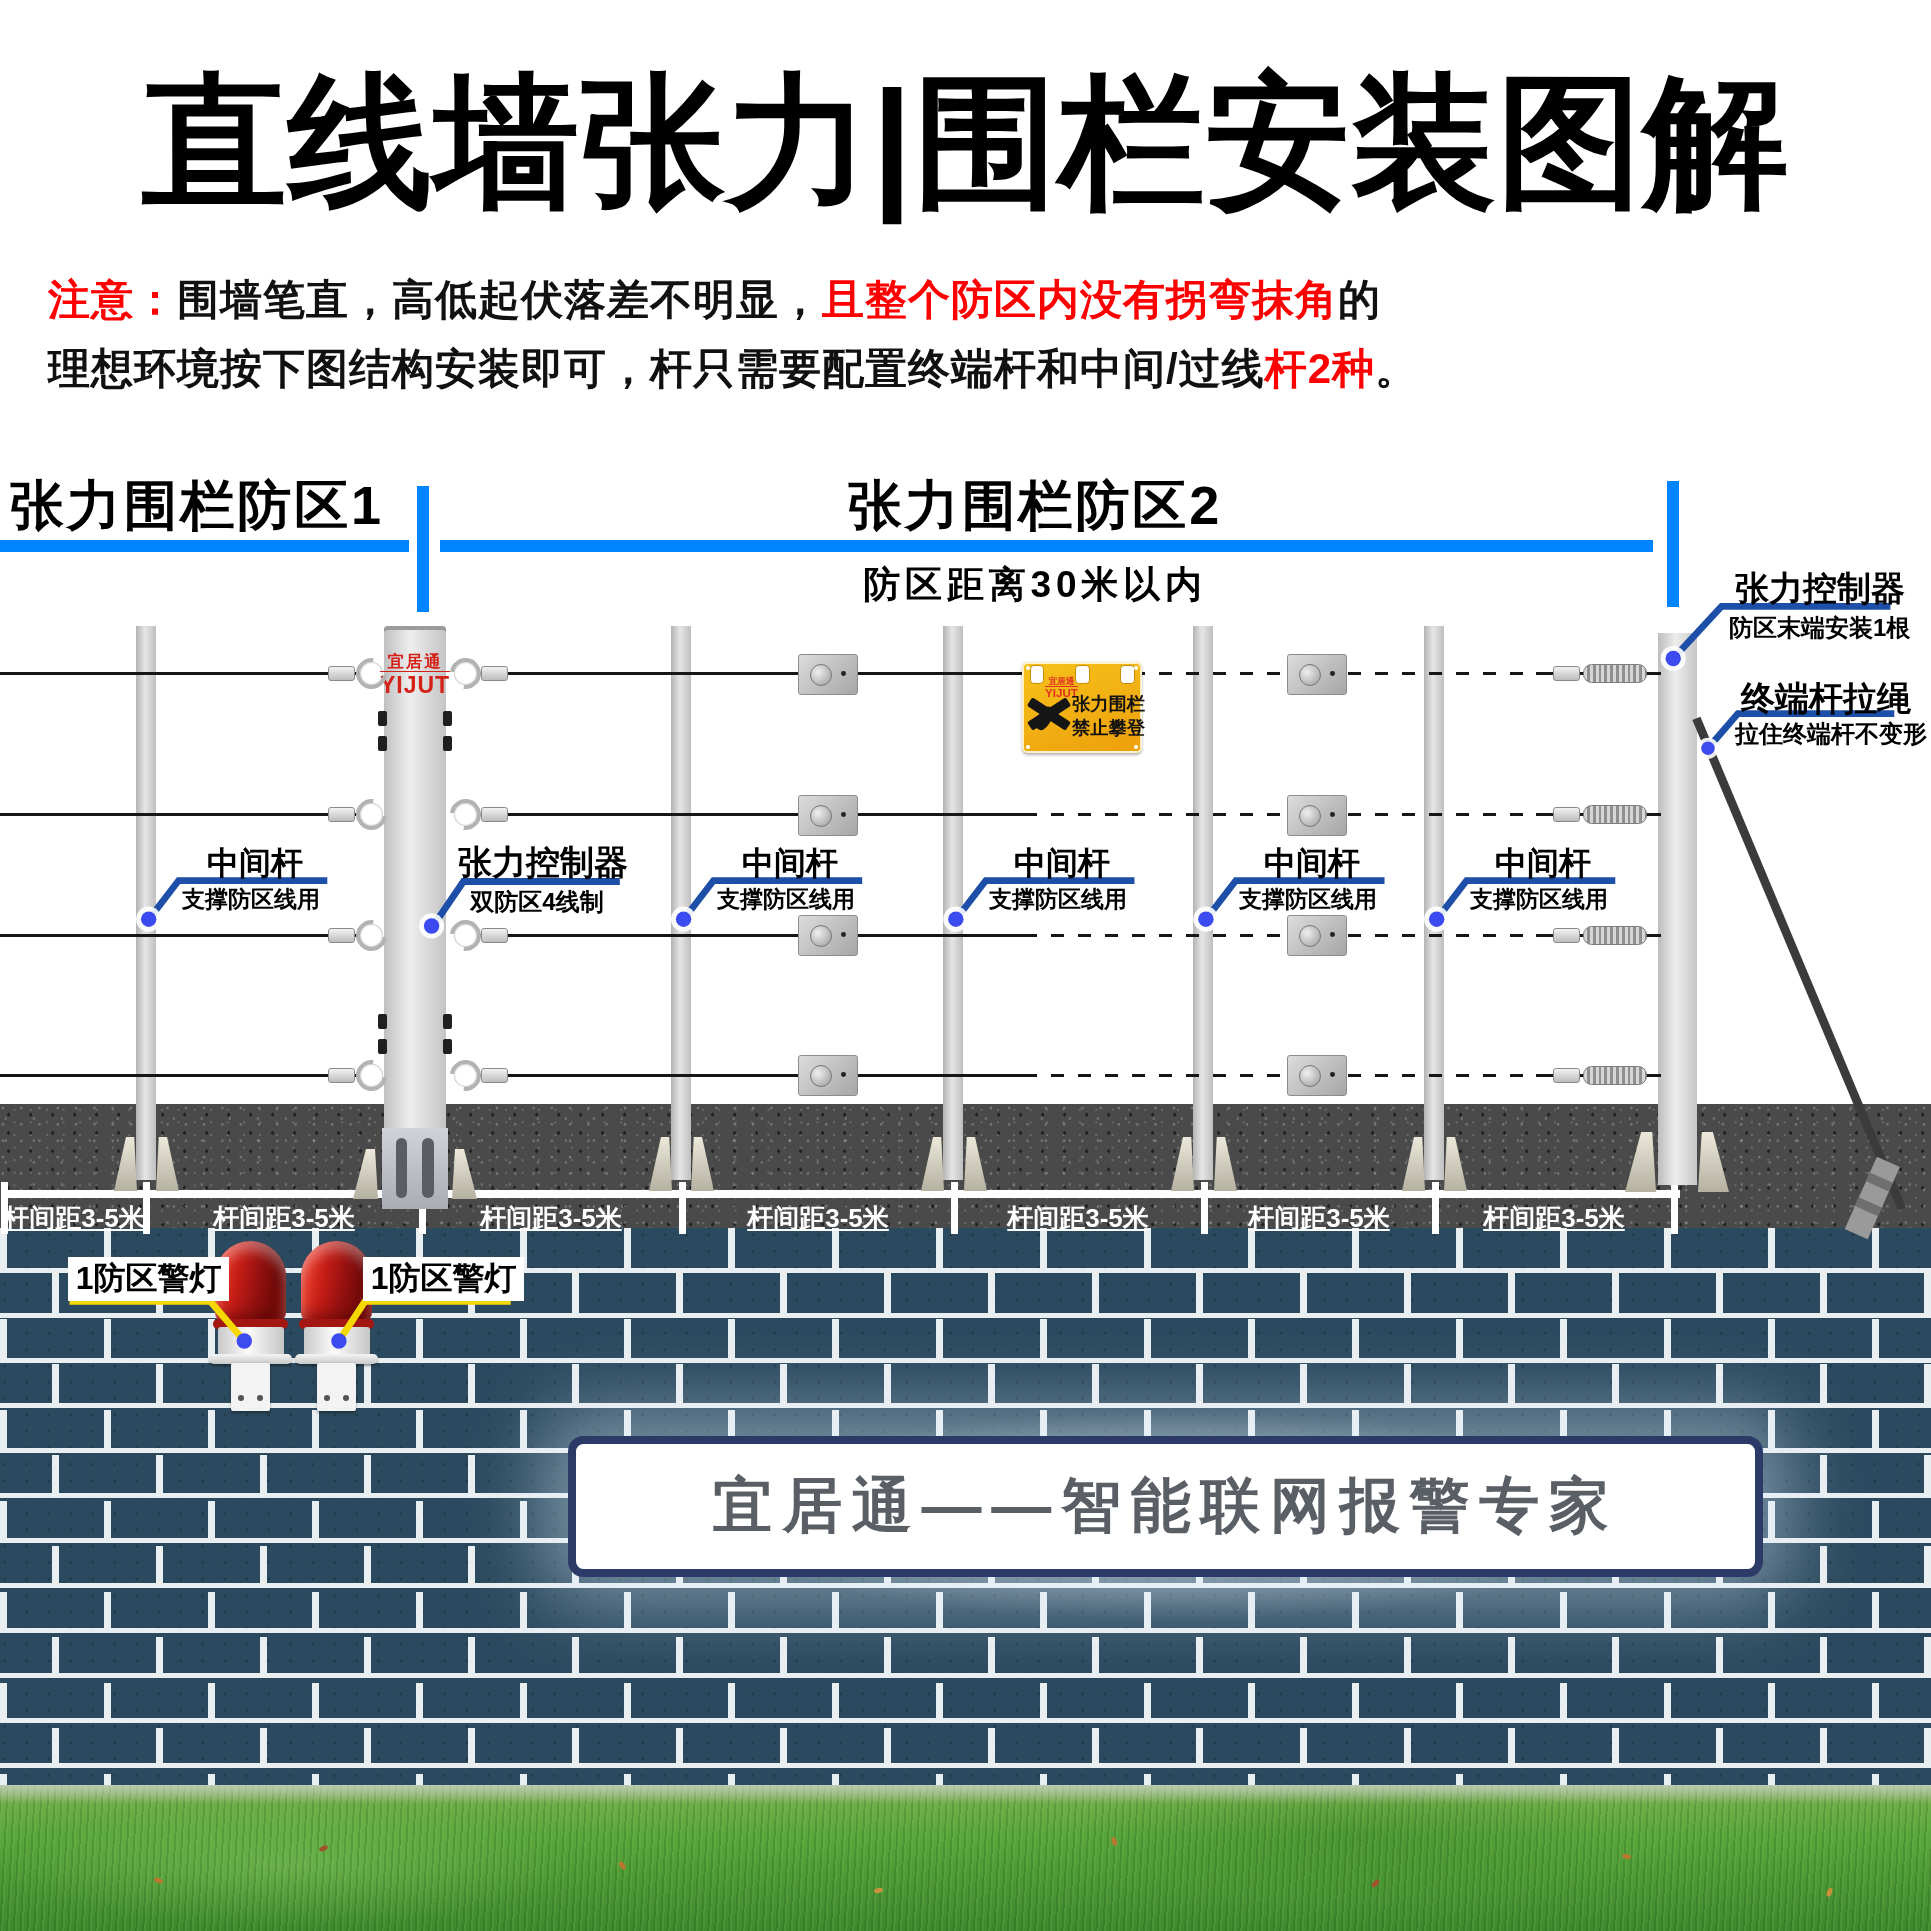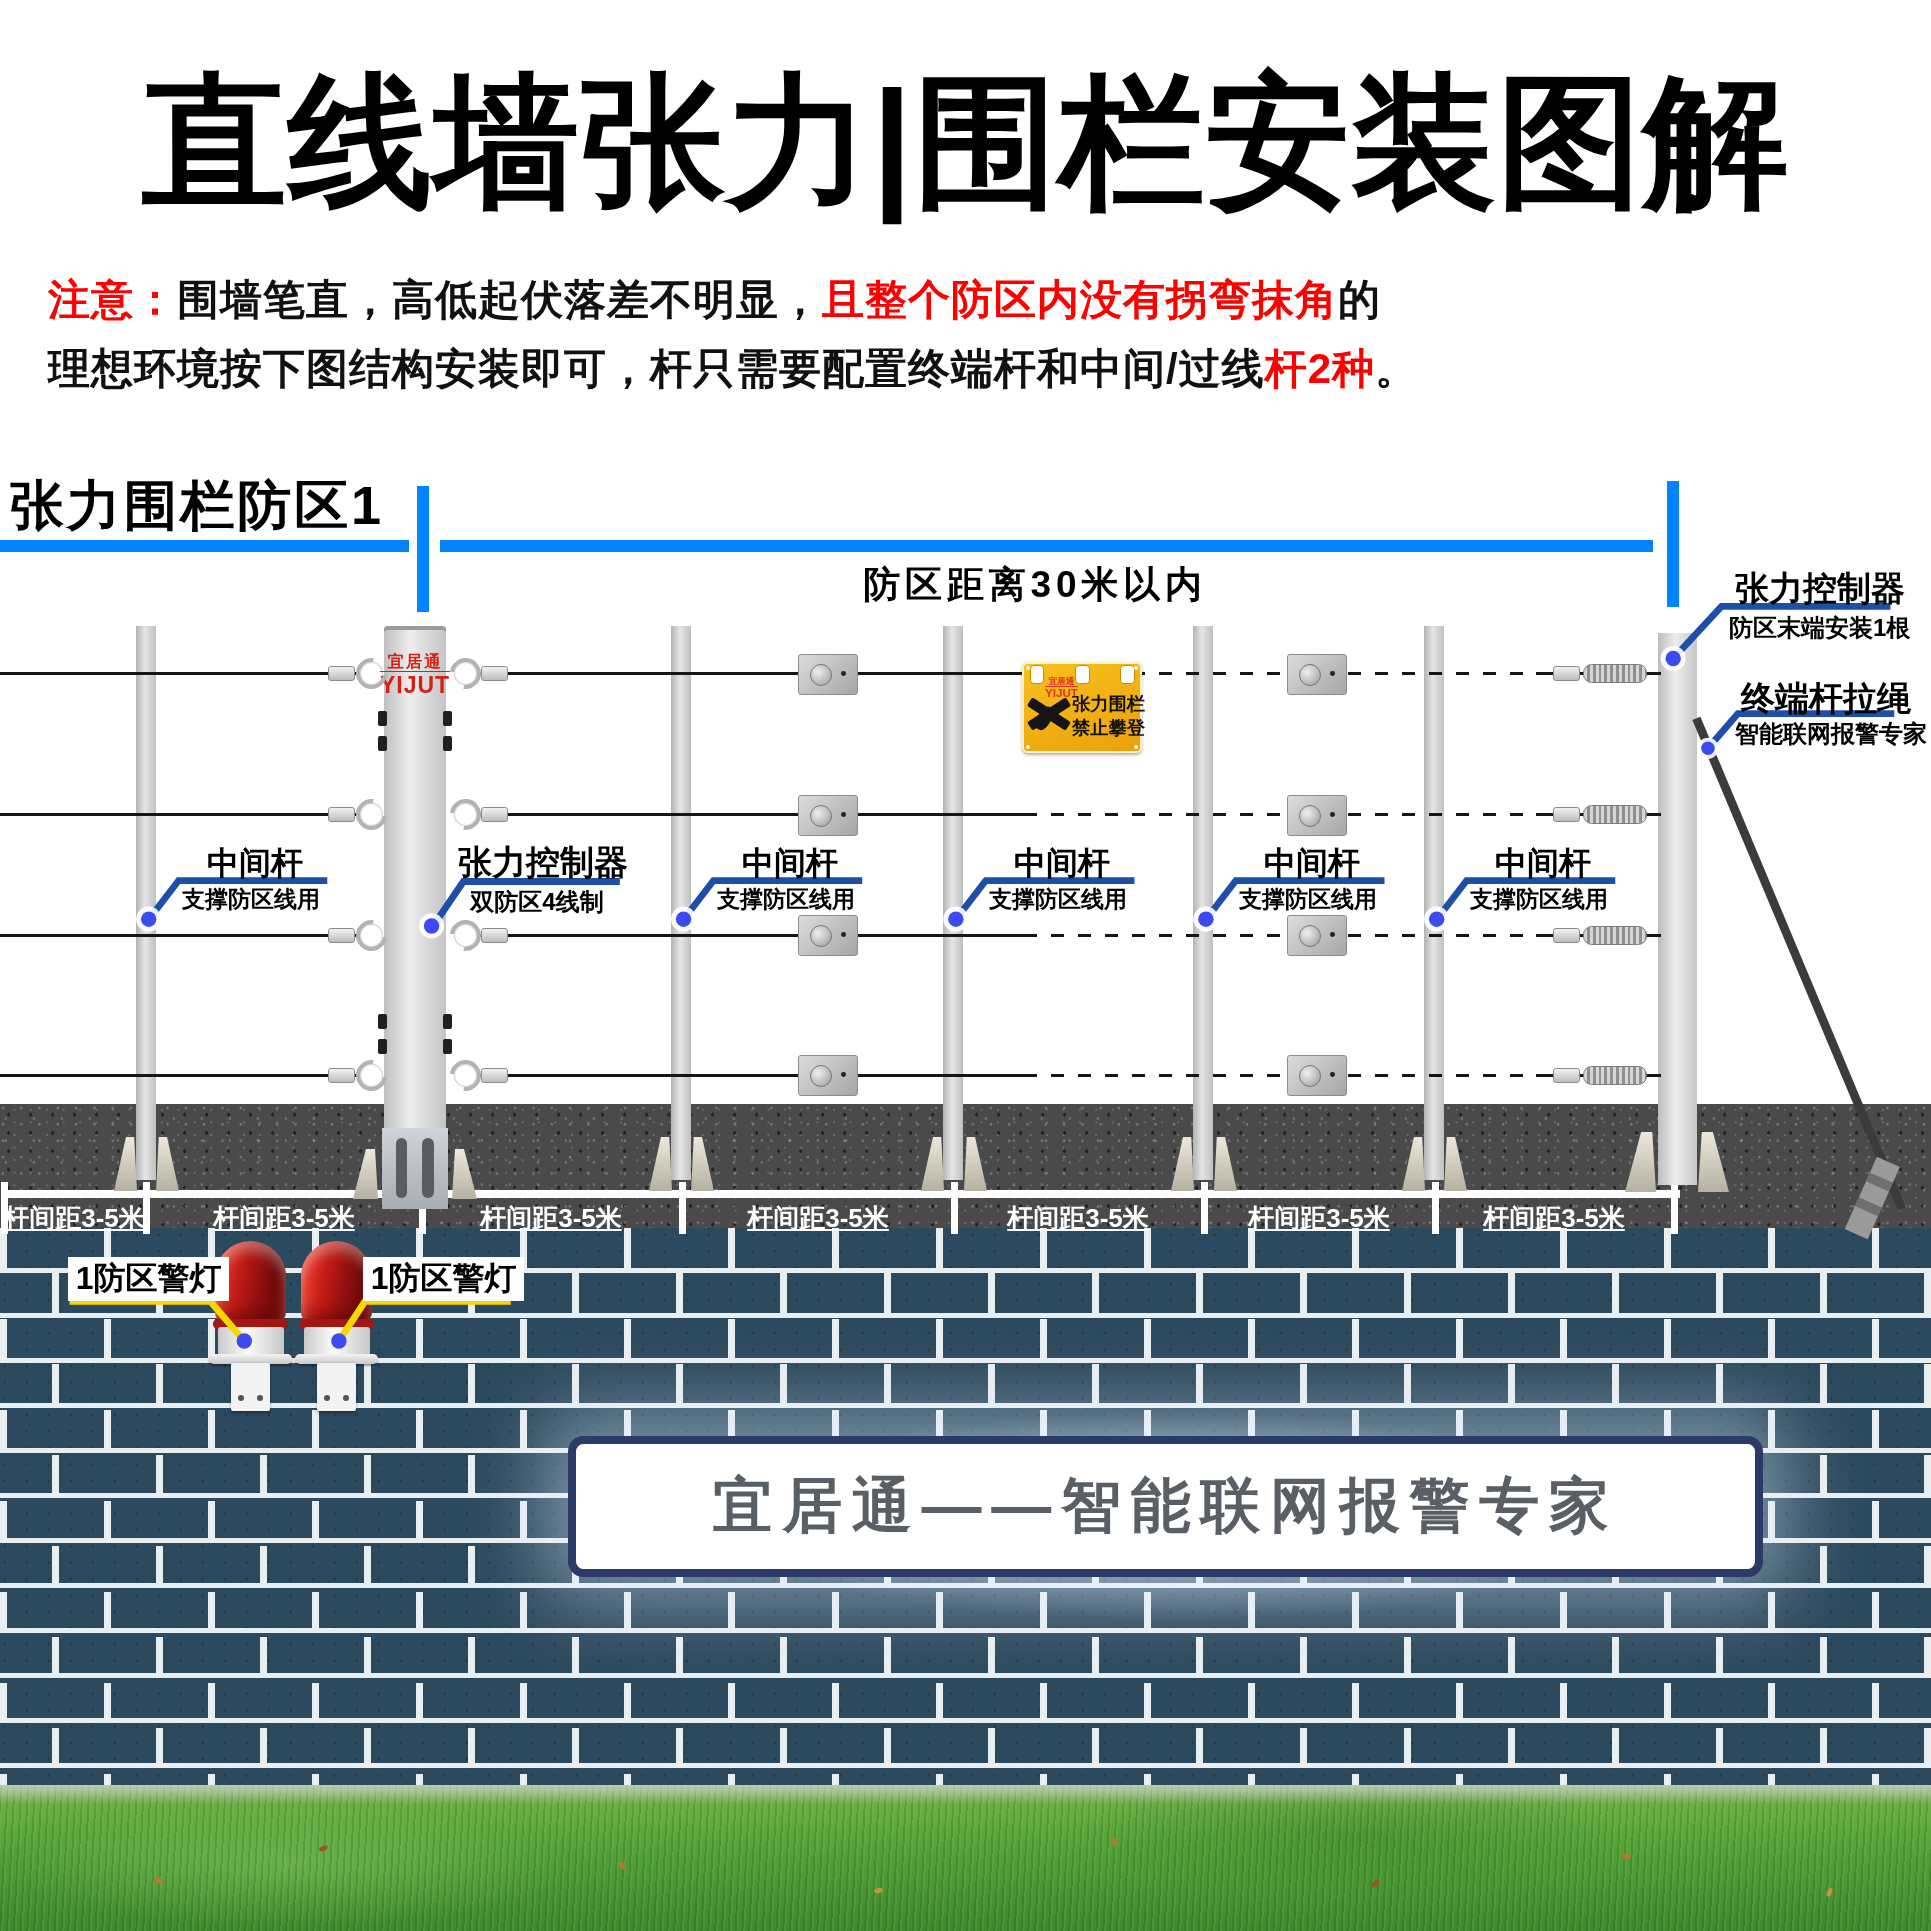--- a/index.html
+++ b/index.html
@@ -119,20 +119,21 @@
 
   <div class="abs note-line" style="top:272px;">
     <span class="red">注意：</span><span>围墙笔直，高低起伏落差不明显，</span><span class="red">且整个防区内没有拐弯抹角</span><span>的</span>
   </div>
   <div class="abs main-title">直线墙张力|围栏安装图解</div>
   <div class="abs note-line" style="top:341px;">
     <span>理想环境按下图结构安装即可，杆只需要配置终端杆和中间/过线</span><span class="red">杆2种</span><span>。</span>
   </div>
 
   <div class="abs zone-title" style="left:9.7px;">张力围栏防区1</div>
+  <div class="abs zone-title ctr" style="left:1035px;">张力围栏防区2</div>
   <div class="abs zone-sub ctr" style="left:1035px;">防区距离30米以内</div>
   <div class="abs hline" style="left:0;width:409px;"></div>
   <div class="abs hline" style="left:440px;width:1213px;"></div>
   <div class="abs vbar" style="left:417px;top:486px;height:126px;"></div>
   <div class="abs vbar" style="left:1667px;top:481px;height:126px;"></div>
 
   <div class="abs ground"></div>
   <div class="abs wall"></div>
   <div class="abs wall-glow"></div>
 
@@ -367,21 +368,21 @@
   <div class="abs lbl-sub ctr" style="left:1058px;top:884px;z-index:9;">支撑防区线用</div>
   <div class="abs lbl-title ctr" style="left:1312px;top:842px;z-index:9;">中间杆</div>
   <div class="abs lbl-sub ctr" style="left:1308px;top:884px;z-index:9;">支撑防区线用</div>
   <div class="abs lbl-title ctr" style="left:1543px;top:842px;z-index:9;">中间杆</div>
   <div class="abs lbl-sub ctr" style="left:1539px;top:884px;z-index:9;">支撑防区线用</div>
   <div class="abs lbl-title big ctr" style="left:543px;top:840px;z-index:9;">张力控制器</div>
   <div class="abs lbl-sub big ctr" style="left:537px;top:886px;z-index:9;">双防区4线制</div>
   <div class="abs lbl-title big" style="left:1735px;top:566px;z-index:9;">张力控制器</div>
   <div class="abs lbl-sub big" style="left:1729px;top:612px;z-index:9;">防区末端安装1根</div>
   <div class="abs lbl-title big" style="left:1741px;top:676px;z-index:9;">终端杆拉绳</div>
-  <div class="abs lbl-sub big" style="left:1735px;top:718px;z-index:9;">智能联网报警专家</div>
+  <div class="abs lbl-sub big" style="left:1735px;top:718px;z-index:9;">拉住终端杆不变形</div>
 
   <div class="abs warnbox" style="left:68px;z-index:9;">
     <span>1防区警灯</span>
   </div>
   <div class="abs warnbox" style="left:363px;z-index:9;">
     <span>1防区警灯</span>
   </div>
 
   <div class="abs grass" style="z-index:2;"></div>
   <div class="abs grass-fade" style="z-index:2;"></div>

